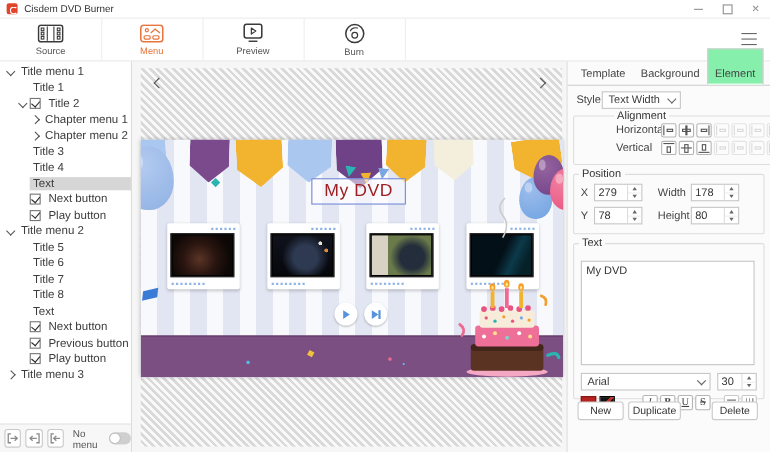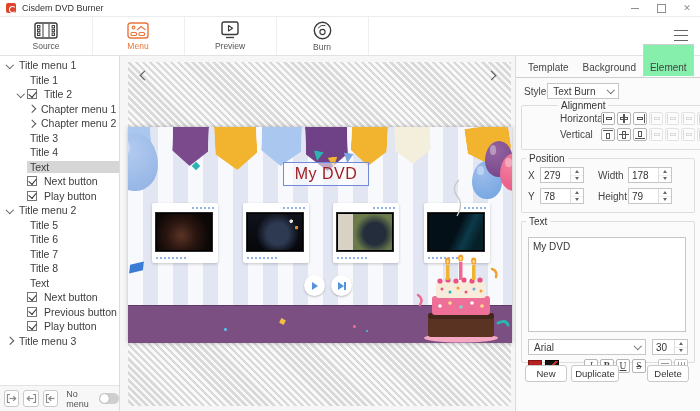--- a/index.html
+++ b/index.html
@@ -479,21 +479,21 @@
       <span class="tab">Template</span>
       <span class="tab">Background</span>
       <span class="tab active">Element</span>
       <span class="tab">Audio</span>
     </div>
     <div class="tabline"></div>
 
     <div class="stylerow">
       <span style="font-size:10px;color:#444;">Style</span>
       <div class="select" style="width:72px;">
-        <span style="font-size:10px;">Text Burn</span>
+        <span style="font-size:10px;">Text Width</span>
         <i class="chev"></i>
       </div>
     </div>
 
     <fieldset class="fs-align">
       <legend>Alignment</legend>
       <div class="alrow">
         <span class="allab">Horizontal</span>
         <button class="alibtn">
             <span class="ai h-l"></span>
@@ -573,21 +573,21 @@
         <span class="plab" style="width:12px;">Y</span>
         <div class="spin" style="width:44px;">
           <span class="spin-val">78</span>
           <span class="spin-btns">
               <i class="up"></i>
               <i class="dn"></i>
             </span>
         </div>
         <span class="plab" style="margin-left:14px;width:30px;">Height</span>
         <div class="spin" style="width:44px;">
-          <span class="spin-val">79</span>
+          <span class="spin-val">80</span>
           <span class="spin-btns">
               <i class="up"></i>
               <i class="dn"></i>
             </span>
         </div>
       </div>
     </fieldset>
 
     <fieldset class="fs-text">
       <legend>Text</legend>

